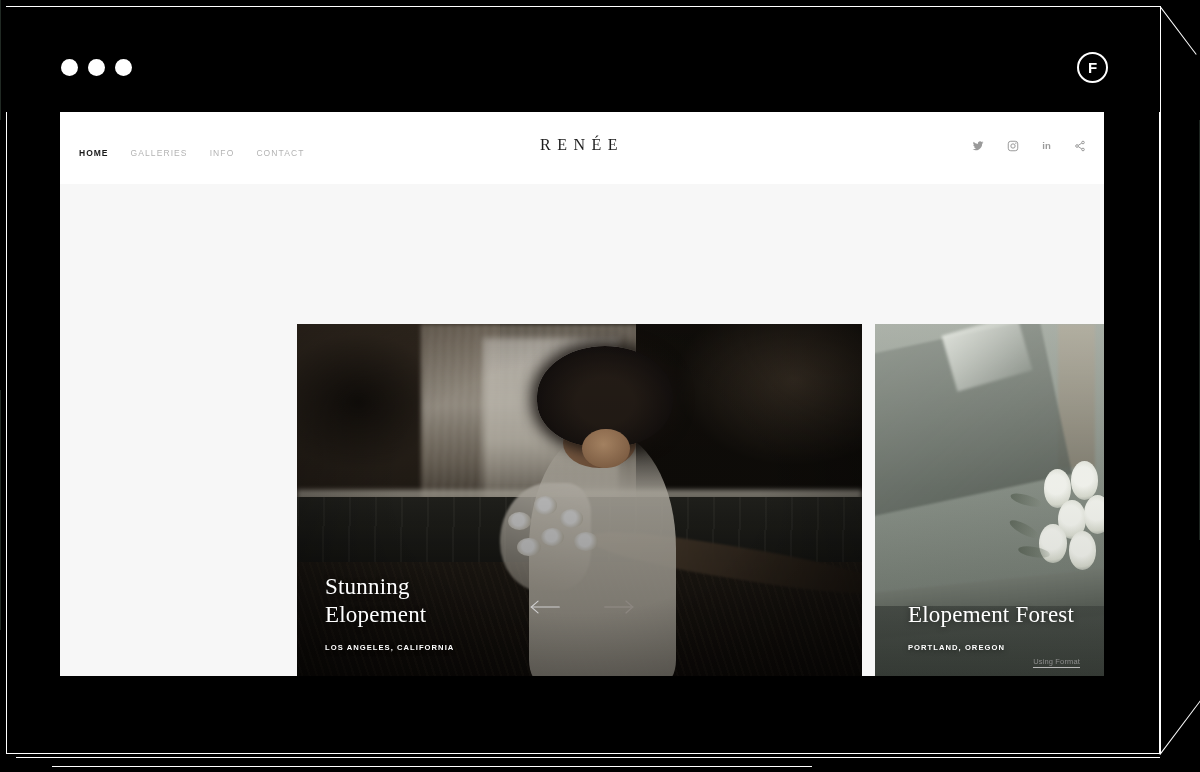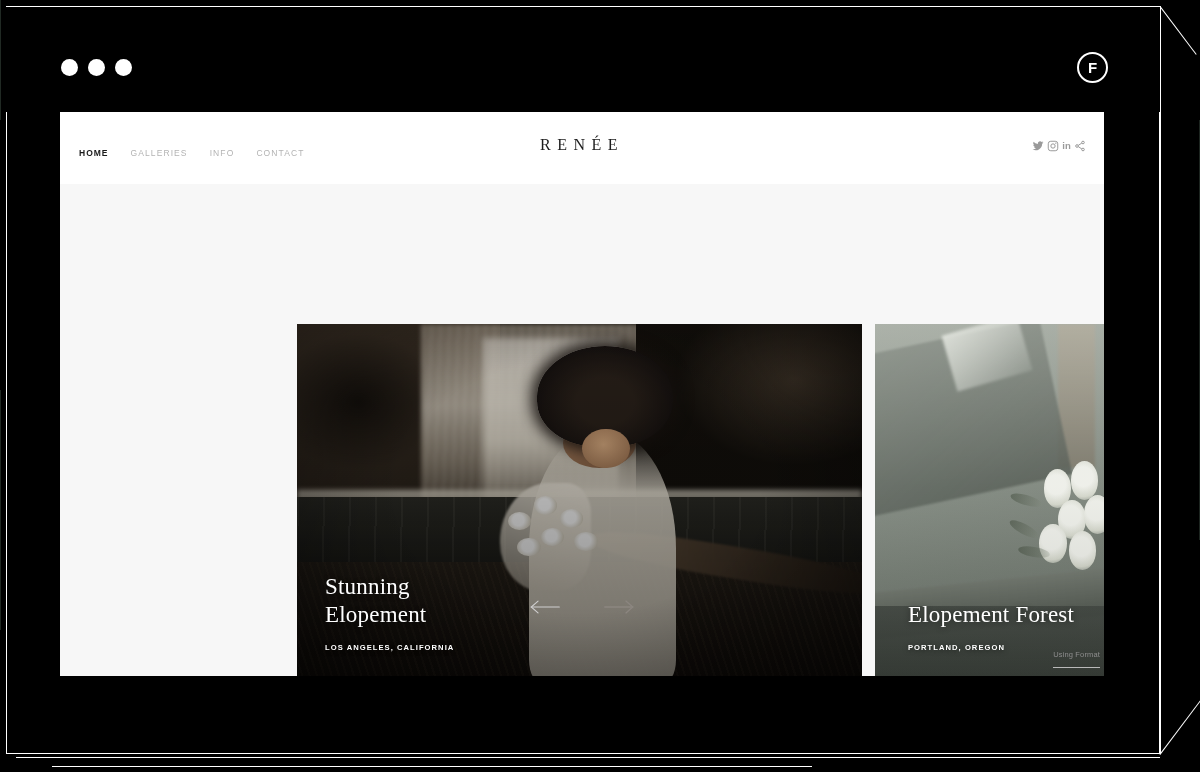--- a/index.html
+++ b/index.html
@@ -122,21 +122,21 @@
   .logo{
     position:absolute; left:0; right:0; top:24px;
     text-align:center;
     font-family:"Liberation Serif", serif;
     font-size:16px; letter-spacing:6.5px;
     color:#1c1c1c;
   }
 
   .socials{
     position:absolute; right:18px; top:28px;
-    display:flex; align-items:center; gap:3px;
+    display:flex; align-items:center; gap:23px;
     color:#9a9a9a;
   }
   .socials .ic{ width:12px; height:12px; display:block; cursor:pointer; }
   .ic svg{ display:block; width:100%; height:100%; }
   .ic-in{
     font-size:9.5px; font-weight:bold; color:#9a9a9a;
     line-height:12px; letter-spacing:.2px; cursor:pointer;
   }
 
   
@@ -315,24 +315,24 @@
   
   .arrows{
     position:absolute; left:0; right:0; top:414px;
     display:flex; justify-content:center; align-items:center; gap:42px;
   }
   .arrow{ width:34px; height:18px; cursor:pointer; }
   .arrow svg{ width:100%; height:100%; display:block; }
 
   
   .using-format{
-    position:absolute; right:4px; bottom:8px;
+    position:absolute; right:24px; bottom:8px;
     font-size:7.5px; color:#8d8d8d;
     border-bottom:1px solid #b9b9b9;
-    padding-bottom:8px; cursor:pointer;
+    padding-bottom:1px; cursor:pointer;
     letter-spacing:.15px;
   }
 </style>
 </head>
 <body>
 
 <div class="device-stage">
 
   <div class="edge-left-thin"></div>
   <div class="edge-left-thin2"></div>

